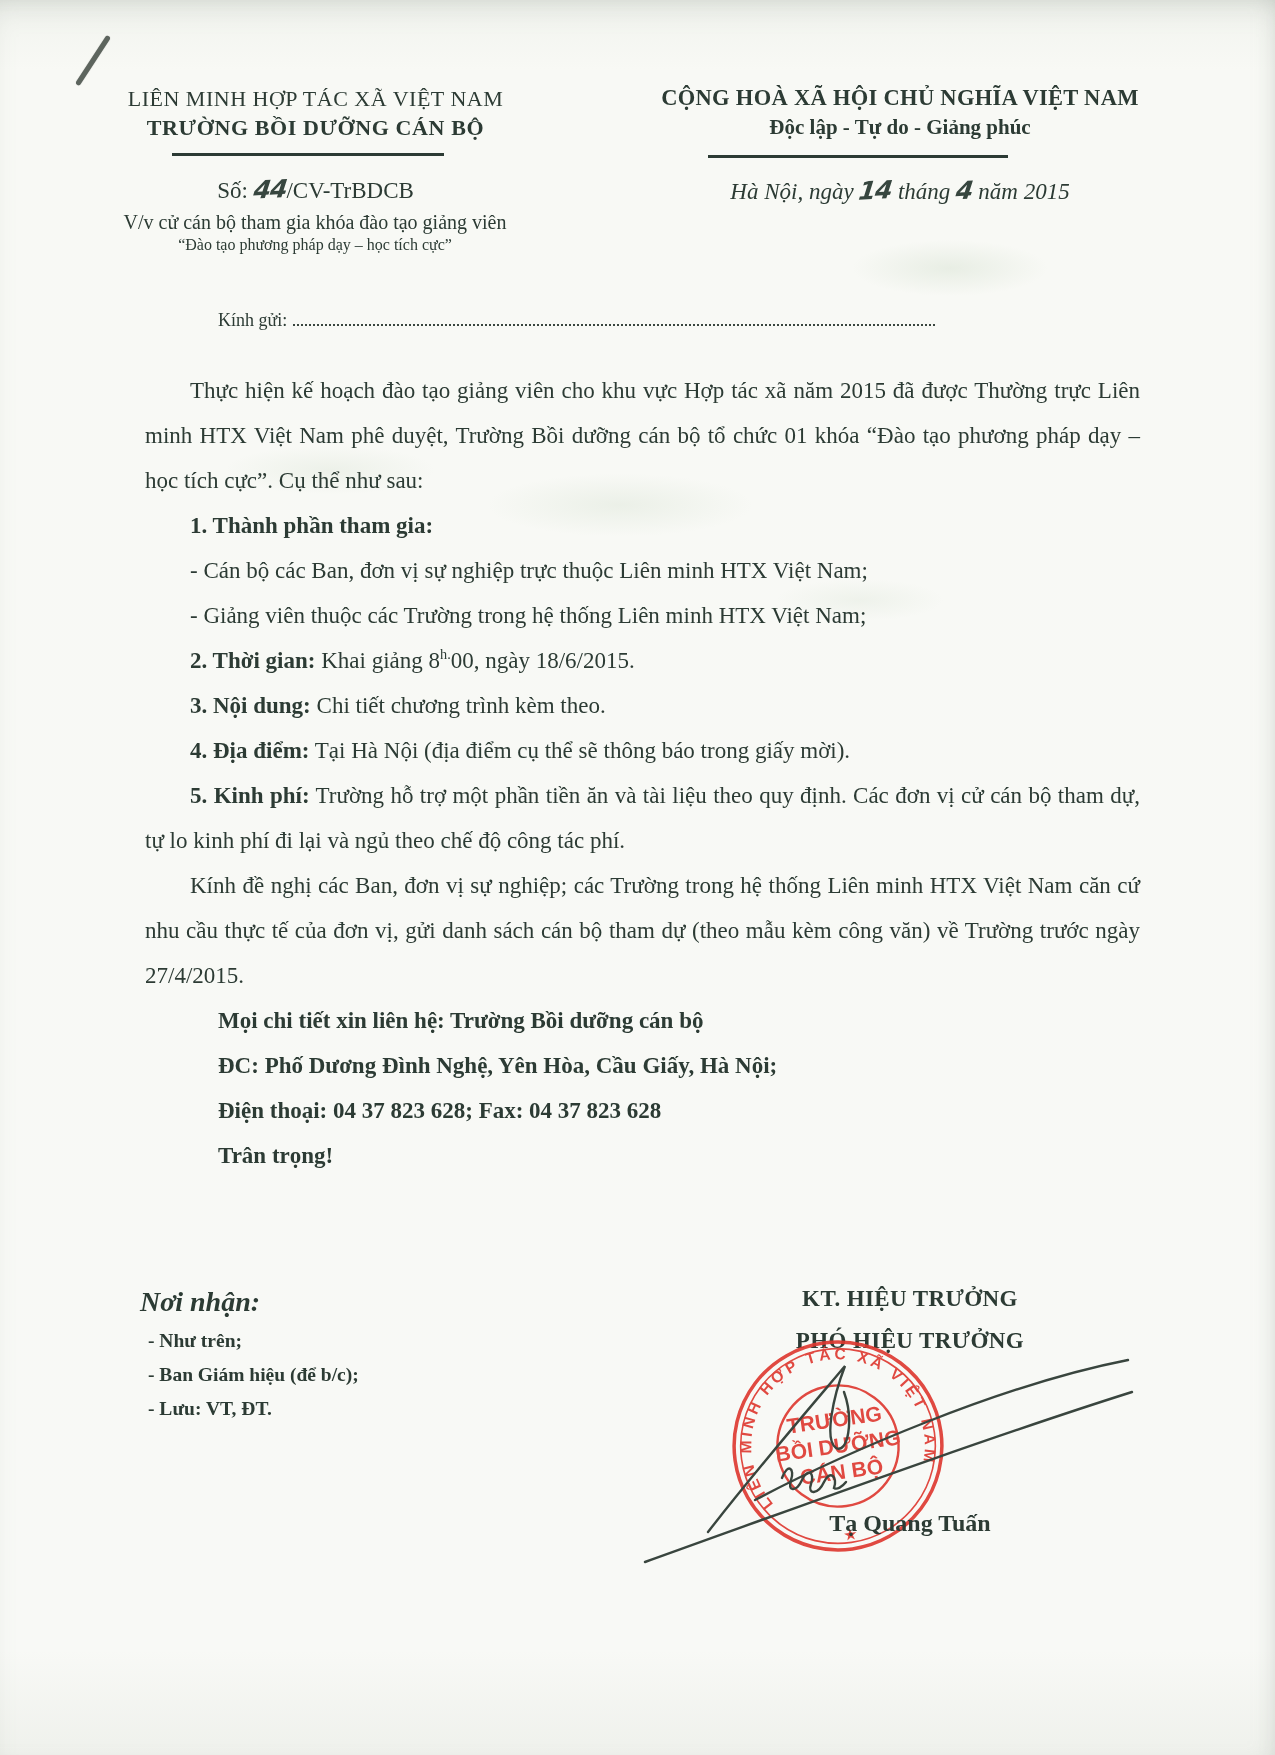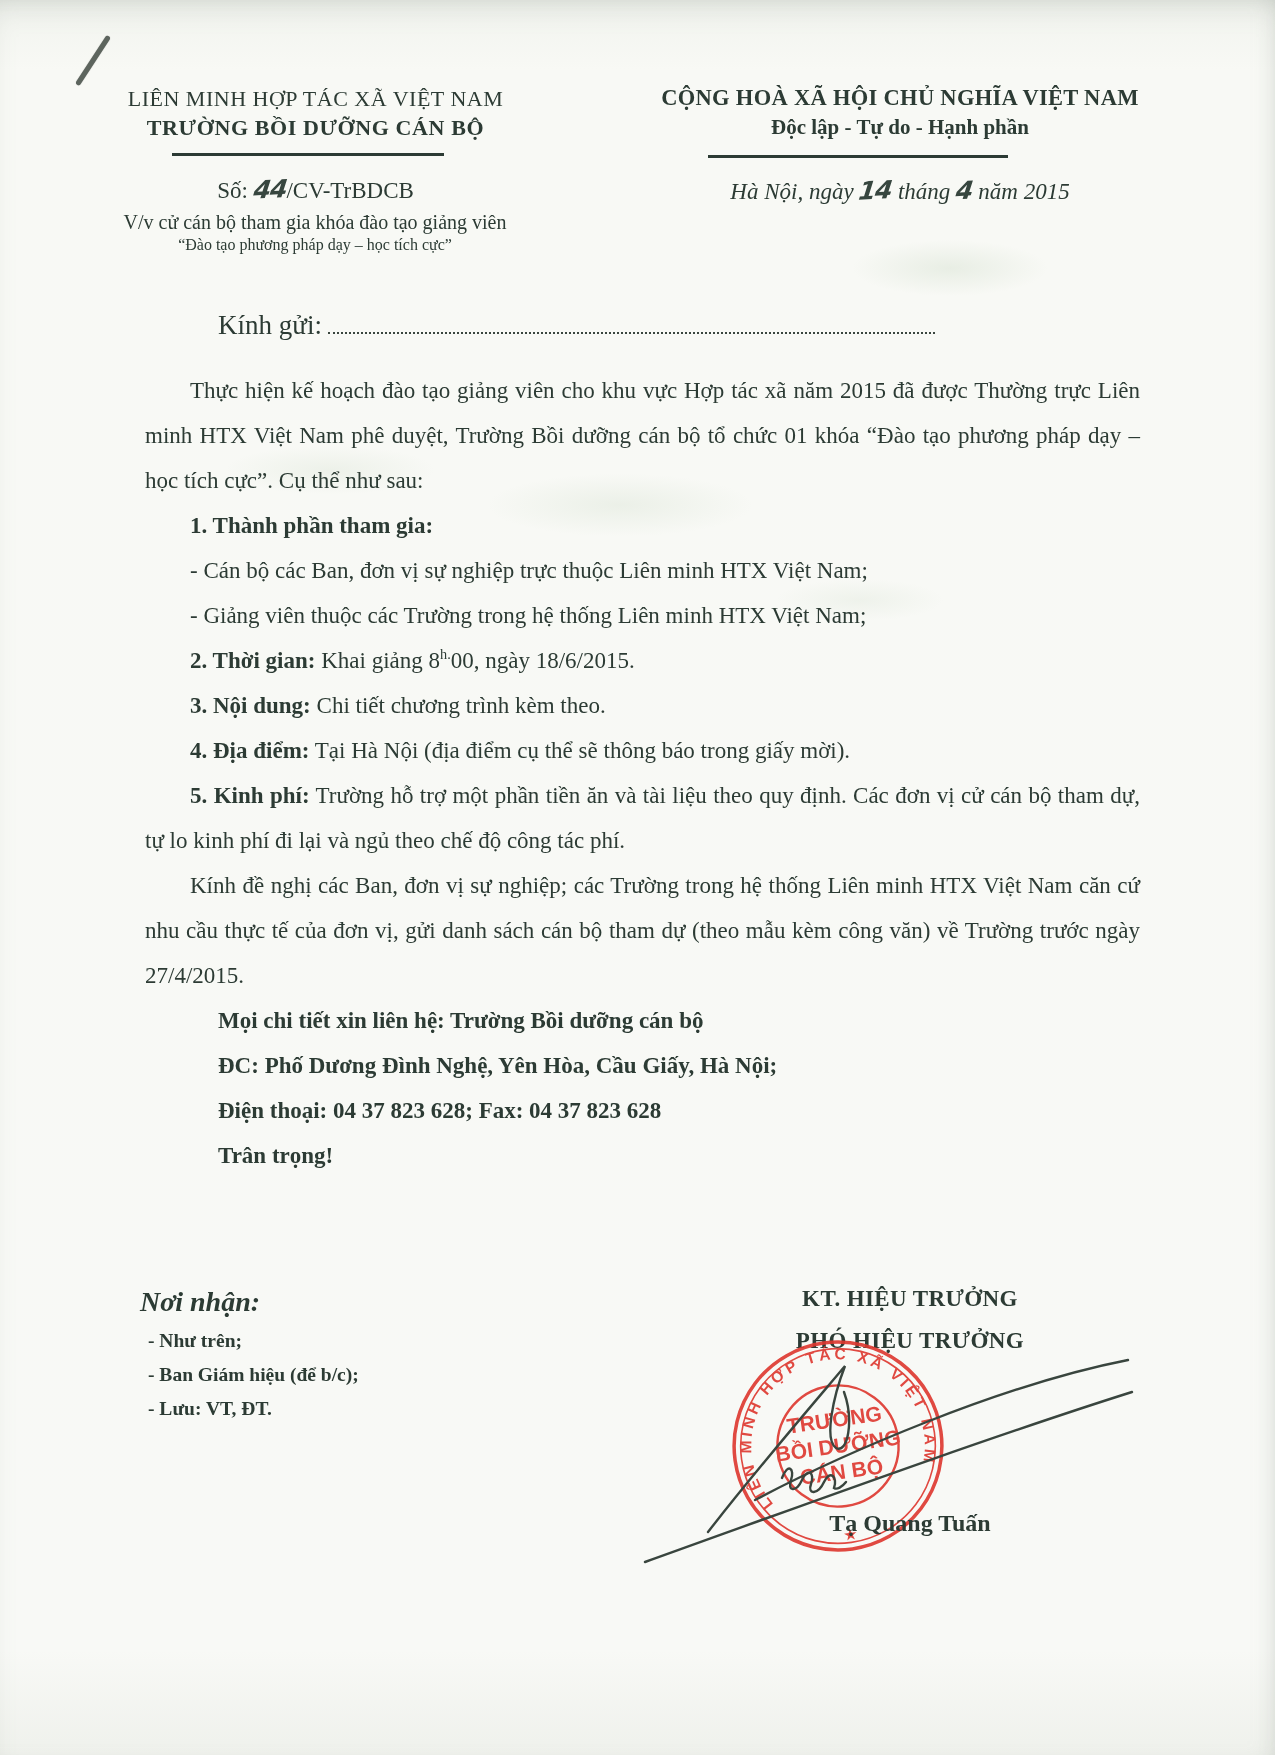--- a/index.html
+++ b/index.html
@@ -36,21 +36,21 @@
   .doc-no{left:78px;top:175px;width:475px;font-size:23px;}
   .date-line{left:595px;top:176px;width:610px;font-size:23px;font-style:italic;}
   .hand{
     font-family:"DejaVu Sans",sans-serif;font-style:italic;font-weight:600;
     display:inline-block;transform:skewX(-10deg) rotate(-3deg);font-size:25px;color:#37463f;
     letter-spacing:-1px;
   }
   .subject1{left:60px;top:211px;width:510px;font-size:20px;}
   .subject2{left:60px;top:236px;width:510px;font-size:16px;}
   
-  .salute{left:218px;top:310px;width:717px;display:flex;align-items:baseline;font-size:27px;}
+  .salute{left:218px;top:310px;width:717px;display:flex;align-items:baseline;font-size:18px;}
   .salute .dots{flex:1;border-bottom:2.6px dotted #3a463f;margin:0 0 5px 6px;height:1px;}
   
   .bodyflow{left:145px;top:368px;width:995px;font-size:23px;line-height:45px;}
   .bodyflow p{margin:0;text-align:justify;}
   .ind{text-indent:45px;}
   .ind2{text-indent:73px;}
   .lbl{font-weight:bold;}
   .b{font-weight:bold;}
   sup{font-size:.62em;line-height:0;vertical-align:super;}
   
@@ -72,21 +72,21 @@
   <div class="pen-mark"></div>
 
   <div class="abs hl center">
     <div class="l1">LIÊN MINH HỢP TÁC XÃ VIỆT NAM</div>
     <div class="l2">TRƯỜNG BỒI DƯỠNG CÁN BỘ</div>
   </div>
   <div class="abs ul-left"></div>
 
   <div class="abs hr-blk center">
     <div class="n1">CỘNG HOÀ XÃ HỘI CHỦ NGHĨA VIỆT NAM</div>
-    <div class="n2">Độc lập - Tự do - Hạnh phần</div>
+    <div class="n2">Độc lập - Tự do - Giảng phúc</div>
   </div>
   <div class="abs ul-right"></div>
 
   <div class="abs doc-no center">
     <span>Số:</span>
     <span class="hand">44</span><span>/CV-TrBDCB</span>
   </div>
 
   <div class="abs date-line center">
     <span>Hà Nội, ngày</span>

